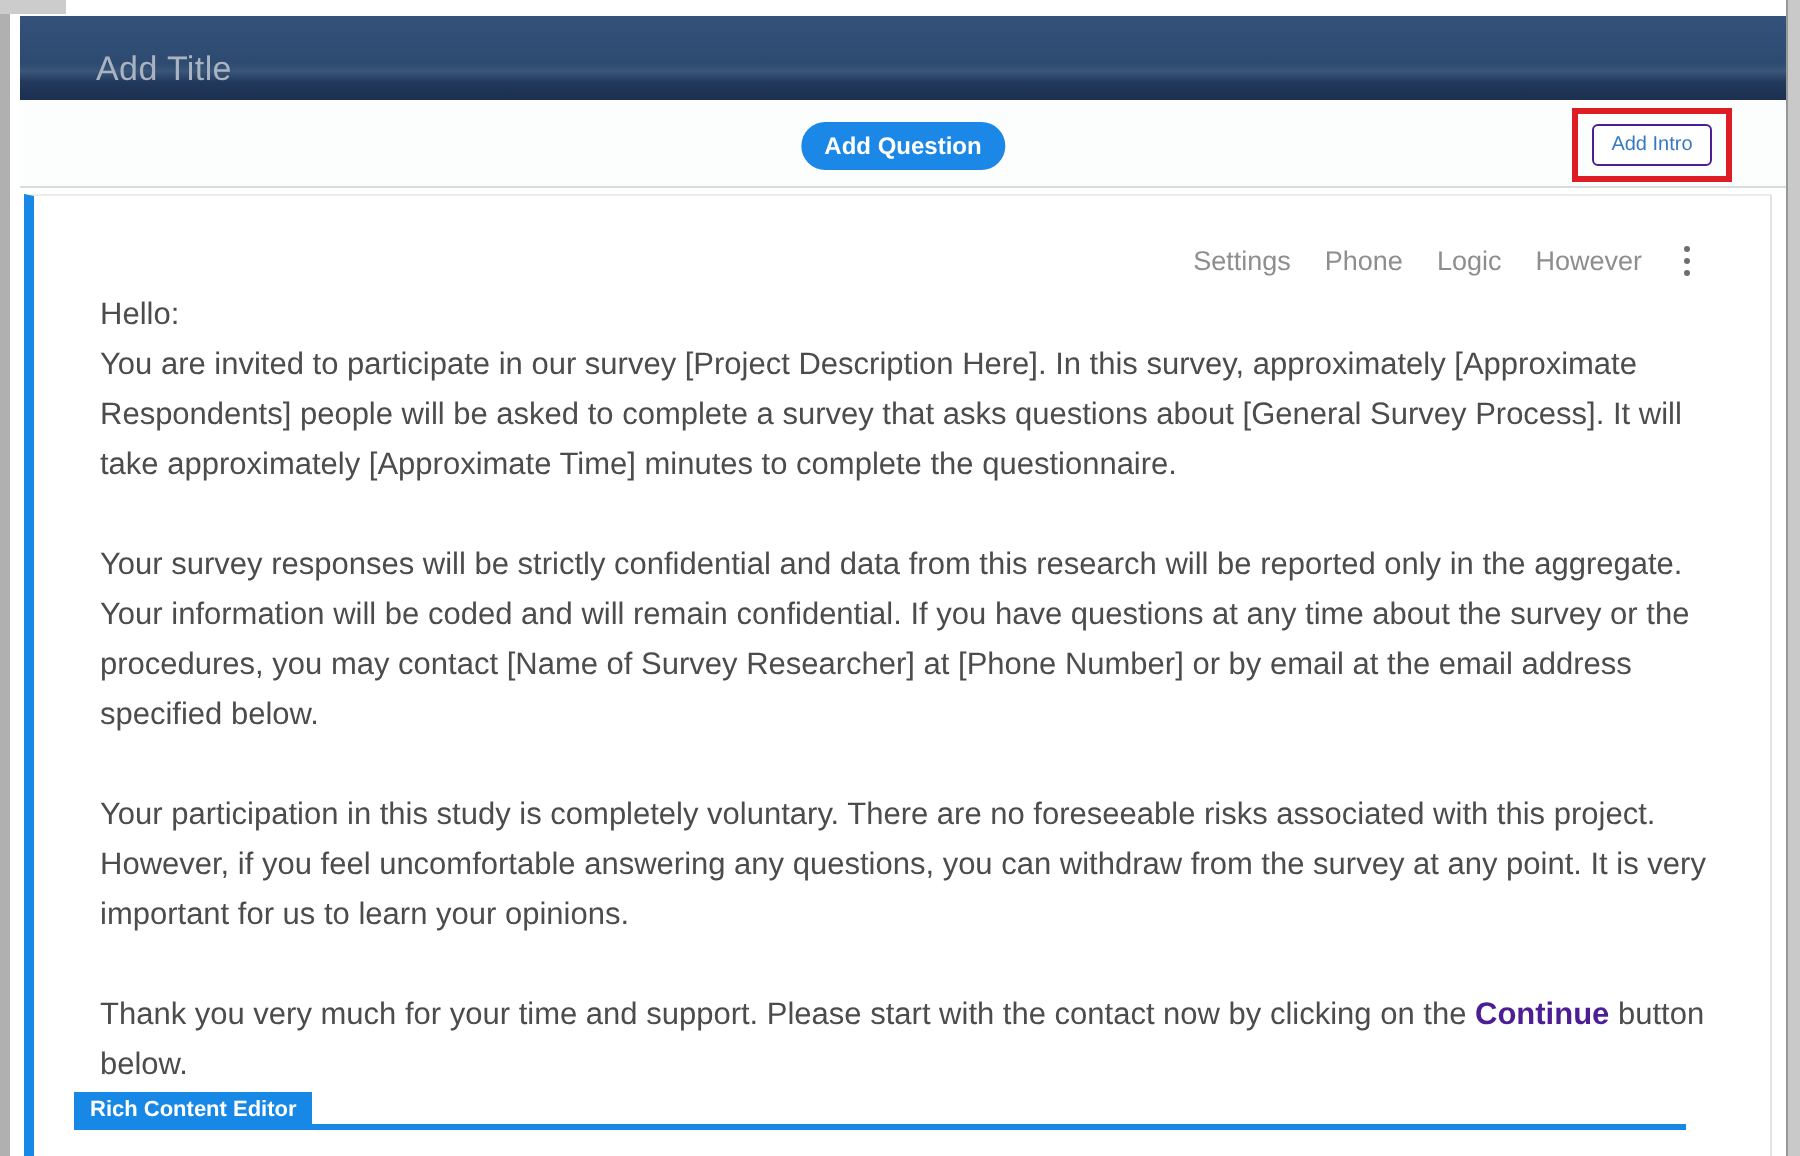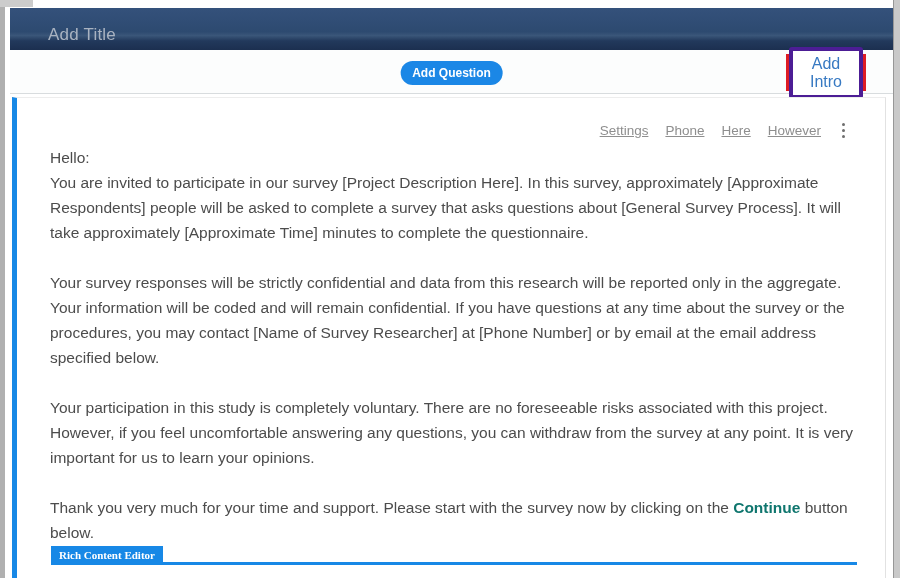--- a/index.html
+++ b/index.html
@@ -33,48 +33,48 @@
     position: absolute; left: 50%; transform: translateX(-50%); top: 11px;
     background: #1b87e6; color: #ffffff; border: none; border-radius: 12px;
     font-family: "Liberation Sans", sans-serif;
     font-size: 12px; font-weight: bold; padding: 5px 12px; height: 24px; cursor: pointer;
   }
   .add-intro-highlight {
     position: absolute; right: 27px; top: 4px; width: 80px; height: 37px;
     border: 3px solid #dd1c24; display: flex; align-items: center; justify-content: center;
   }
   .btn-add-intro {
-    background: #ffffff; color: #3779c2; border: 4px solid #4c1d95; border-radius: 3px;
+    background: #ffffff; color: #3779c2; border: 1px solid #4c1d95; border-radius: 3px;
     font-family: "Liberation Sans", sans-serif;
-    font-size: 16px; padding: 4px 9px; cursor: pointer;
+    font-size: 10px; padding: 4px 9px; cursor: pointer;
   }
   
   .card {
     position: absolute; left: 12px; top: 97px; width: 874px; bottom: 0;
     background: #ffffff;
     border-left: 5px solid #1788e6;
     border-right: 1px solid #e2e2e2;
     border-top: 1px solid #ededed;
   }
   .actions-row {
     position: absolute; top: 21px; right: 36px;
     display: flex; align-items: center; gap: 17px;
-    color: #8e8e8e; font-size: 13.5px; text-decoration: underline;
+    color: #8e8e8e; font-size: 13.5px;
   }
   .action-link { cursor: pointer; }
   .kebab-menu { display: flex; flex-direction: column; align-items: center; padding: 2px 4px; cursor: pointer; }
   .kebab-menu i { width: 3px; height: 3px; border-radius: 50%; background: #6e6e6e; display: block; margin: 1.5px 0; }
   .intro-text {
     position: absolute; left: 33px; top: 47px; width: 808px;
     font-size: 15.5px; line-height: 25px; color: #4c4c4c; cursor: text;
   }
   .intro-text p { margin: 0 0 25px 0; }
   .intro-text p:last-child { margin-bottom: 0; }
-  .bold { font-weight: bold; color: #0f766e; }
-  .editor-area { position: absolute; left: 34px; top: 447px; width: 806px; font-family: Liberation Serif, serif; }
+  .bold { font-weight: bold; color: #4c1d95; }
+  .editor-area { position: absolute; left: 20px; top: 447px; width: 806px; }
   .editor-tab {
     display: inline-block; background: #1788e6; color: #ffffff;
     font-size: 11px; font-weight: bold; padding: 3px 8px 2px 8px; cursor: pointer;
     vertical-align: bottom;
   }
   .editor-line { border-bottom: 3px solid #1788e6; margin-top: -1px; }
 </style>
 </head>
 <body>
 
@@ -91,42 +91,42 @@
   <div class="add-intro-highlight">
     <button class="btn-add-intro">Add Intro</button>
   </div>
 </div>
 
 <div class="card">
 
   <div class="actions-row">
     <span class="action-link">Settings</span>
     <span class="action-link">Phone</span>
-    <span class="action-link">Here</span>
+    <span class="action-link">Logic</span>
     <span class="action-link">However</span>
     <span class="kebab-menu">
         <i></i>
         <i></i>
         <i></i>
       </span>
   </div>
 
   <div class="intro-text">
     <p>
       <span>Hello:</span><br>
       <span>You are invited to participate in our survey [Project Description Here]. In this survey, approximately [Approximate Respondents] people will be asked to complete a survey that asks questions about [General Survey Process]. It will take approximately [Approximate Time] minutes to complete the questionnaire.</span>
     </p>
     <p>
       <span>Your survey responses will be strictly confidential and data from this research will be reported only in the aggregate. Your information will be coded and will remain confidential. If you have questions at any time about the survey or the procedures, you may contact [Name of Survey Researcher] at [Phone Number] or by email at the email address specified below.</span>
     </p>
     <p>
       <span>Your participation in this study is completely voluntary. There are no foreseeable risks associated with this project. However, if you feel uncomfortable answering any questions, you can withdraw from the survey at any point. It is very important for us to learn your opinions.</span>
     </p>
     <p>
-      <span>Thank you very much for your time and support. Please start with the survey now by clicking on the </span><span class="bold">Continue</span><span> button below.</span>
+      <span>Thank you very much for your time and support. Please start with the contact now by clicking on the </span><span class="bold">Continue</span><span> button below.</span>
     </p>
   </div>
 
   <div class="editor-area">
     <span class="editor-tab">Rich Content Editor</span>
     <div class="editor-line"></div>
   </div>
 
 </div>
 

